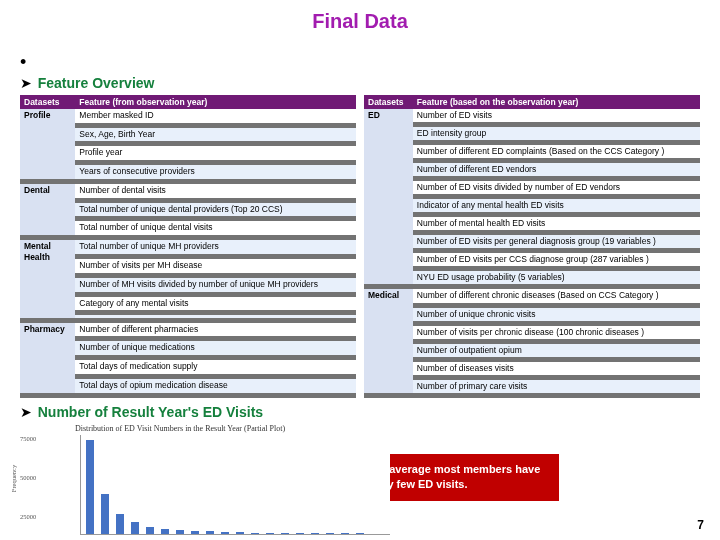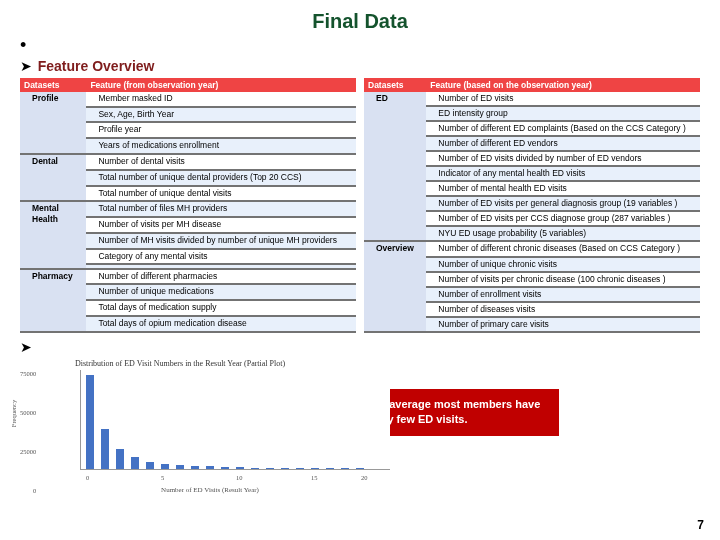--- a/index.html
+++ b/index.html
@@ -15,22 +15,22 @@
     .page {
       width: 720px;
       height: 540px;
       padding: 10px 20px;
       position: relative;
     }
     .title {
       text-align: center;
       font-size: 20px;
       font-weight: bold;
-      color: #14532d;
-      margin-bottom: 3px;
+      color: #a21caf;
+      margin-bottom: 20px;
     }
     .bullet-line {
       display: flex;
       align-items: center;
       margin-bottom: 4px;
       font-size: 12px;
     }
     .bullet-dot {
       font-size: 18px;
       margin-right: 6px;
@@ -42,44 +42,44 @@
       margin-bottom: 4px;
     }
     .arrow {
       font-size: 14px;
       margin-right: 6px;
       color: #000;
     }
     .section-title {
       font-size: 14px;
       font-weight: bold;
-      color: #7f1d1d;
+      color: #15803d;
     }
     .tables-row {
       display: flex;
       gap: 8px;
       margin-bottom: 6px;
     }
     .data-table {
       border-collapse: collapse;
       flex: 1;
       font-size: 8.5px;
     }
     .data-table th {
-      background: #ef4444;
+      background: #701a75;
       color: #fff;
       padding: 2px 4px;
       text-align: left;
       font-weight: bold;
       font-size: 8.5px;
     }
     .data-table td {
-      padding: 1px 12px;
+      padding: 1px 4px;
       vertical-align: top;
-      border-bottom: 2px solid #737373;
+      border-bottom: 5px solid #737373;
       line-height: 1.3;
     }
     .data-table tr:nth-child(even) td {
       background: #e8f0fb;
     }
     .data-table tr:nth-child(odd) td {
       background: #fff;
     }
     .cat-cell {
       background: #D9E1F2 !important;
@@ -170,37 +170,37 @@
           <td class="cat-cell" rowspan="4">Profile</td>
           <td>Member masked ID</td>
         </tr>
         <tr>
             <td>Sex, Age, Birth Year</td>
           </tr>
         <tr>
             <td>Profile year</td>
           </tr>
         <tr>
-            <td>Years of medications enrollment</td>
+            <td>Years of consecutive providers</td>
           </tr>
 
         <tr>
           <td class="cat-cell" rowspan="3">Dental</td>
           <td>Number of dental visits</td>
         </tr>
         <tr>
             <td>Total number of unique dental providers (Top 20 CCS)</td>
           </tr>
         <tr>
             <td>Total number of unique dental visits</td>
           </tr>
 
         <tr>
           <td class="cat-cell" rowspan="5">Mental<br>Health</td>
-          <td>Total number of files MH providers</td>
+          <td>Total number of unique MH providers</td>
         </tr>
         <tr>
             <td>Number of visits per MH disease</td>
           </tr>
         <tr>
             <td>Number of MH visits divided by number of unique MH providers</td>
           </tr>
         <tr>
             <td>Category of any mental visits</td>
           </tr>
@@ -258,44 +258,45 @@
             <td>Number of ED visits per general diagnosis group (19 variables )</td>
           </tr>
         <tr>
             <td>Number of ED visits per CCS diagnose group (287 variables )</td>
           </tr>
         <tr>
             <td>NYU ED usage probability (5 variables)</td>
           </tr>
 
         <tr>
-          <td class="cat-cell" rowspan="6">Overview</td>
+          <td class="cat-cell" rowspan="6">Medical</td>
           <td>Number of different chronic diseases (Based on CCS Category )</td>
         </tr>
         <tr>
             <td>Number of unique chronic visits</td>
           </tr>
         <tr>
             <td>Number of visits per chronic disease (100 chronic diseases )</td>
           </tr>
         <tr>
-            <td>Number of enrollment visits</td>
+            <td>Number of outpatient opium</td>
           </tr>
         <tr>
             <td>Number of diseases visits</td>
           </tr>
         <tr>
             <td>Number of primary care visits</td>
           </tr>
       </tbody>
     </table>
   </div>
 
   <div class="section2-header">
     <span class="arrow">➤</span>
+    <span class="section-title">Number of Result Year's ED Visits</span>
   </div>
 
   <div class="bottom-section">
     <div class="chart-area">
       <div class="chart-title">Distribution of ED Visit Numbers in the Result Year (Partial Plot)</div>
       <div style="position:relative; margin-left:30px;">
 
         <div style="position:absolute; left:-30px; top:0; bottom:0; display:flex; flex-direction:column; justify-content:space-between; align-items:flex-end; font-size:6.5px; color:#555;">
           <span>75000</span>
           <span>50000</span>

